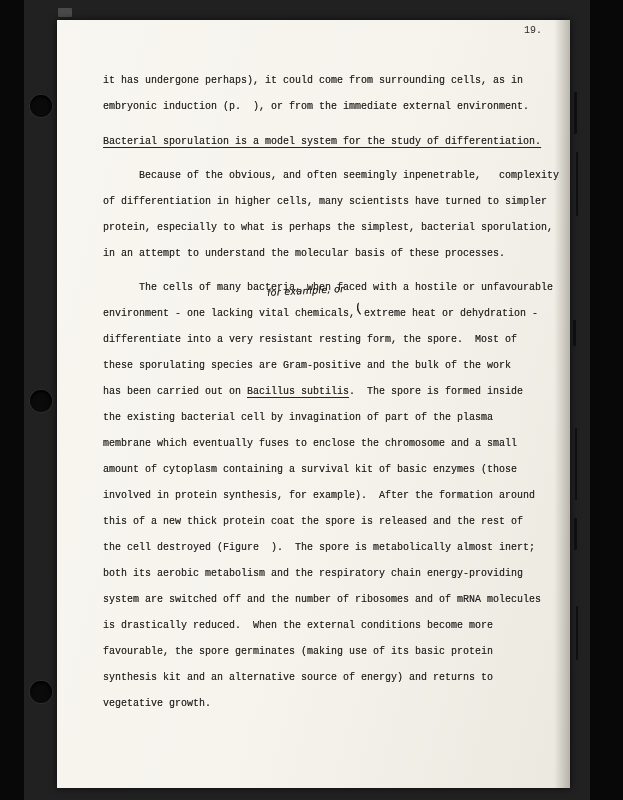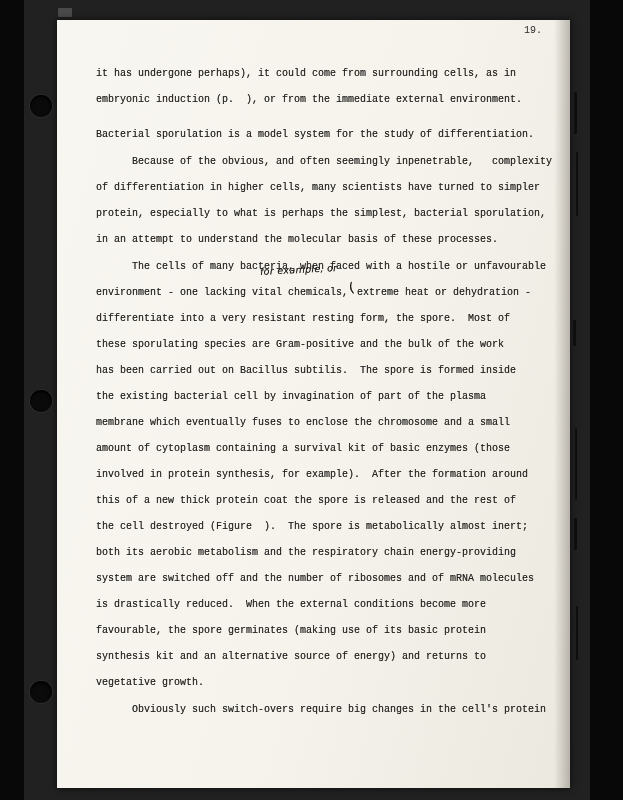--- a/index.html
+++ b/index.html
@@ -52,27 +52,29 @@
     width: 475px;
     font-size: 10px;
     line-height: 26px;
     color: #262422;
     text-shadow: 0 0 0.4px rgba(20,18,16,0.55);
   }
   p.t, h2.t {
     white-space: pre-wrap;
     font-weight: normal;
     font-size: 10px;
-    margin: 1px;
+    margin: 8px;
   }
   h2.t {
     margin-top: 9px;
+    text-decoration: underline;
     text-underline-offset: 3px;
   }
   .species {
+    text-decoration: underline;
     text-underline-offset: 3px;
   }
   .insert-anchor {
     position: relative;
     display: inline-block;
     width: 9px;
     height: 10px;
   }
   .caret-mark {
     position: absolute;
@@ -154,21 +156,20 @@
 this of a new thick protein coat the spore is released and the rest of
 the cell destroyed (Figure  ).  The spore is metabolically almost inert;
 both its aerobic metabolism and the respiratory chain energy-providing
 system are switched off and the number of ribosomes and of mRNA molecules
 is drastically reduced.  When the external conditions become more
 favourable, the spore germinates (making use of its basic protein
 synthesis kit and an alternative source of energy) and returns to
 vegetative growth.</span></p>
 
 
-      <p class="t">      Obviously such switch-overs require big changes in the cell's protein</p>
     </div>
   </div>
 
   <div class="artifact a1"></div>
   <div class="artifact a2"></div>
   <div class="artifact a3"></div>
   <div class="artifact a4"></div>
   <div class="artifact a5"></div>
   <div class="artifact a6"></div>
 </div>

